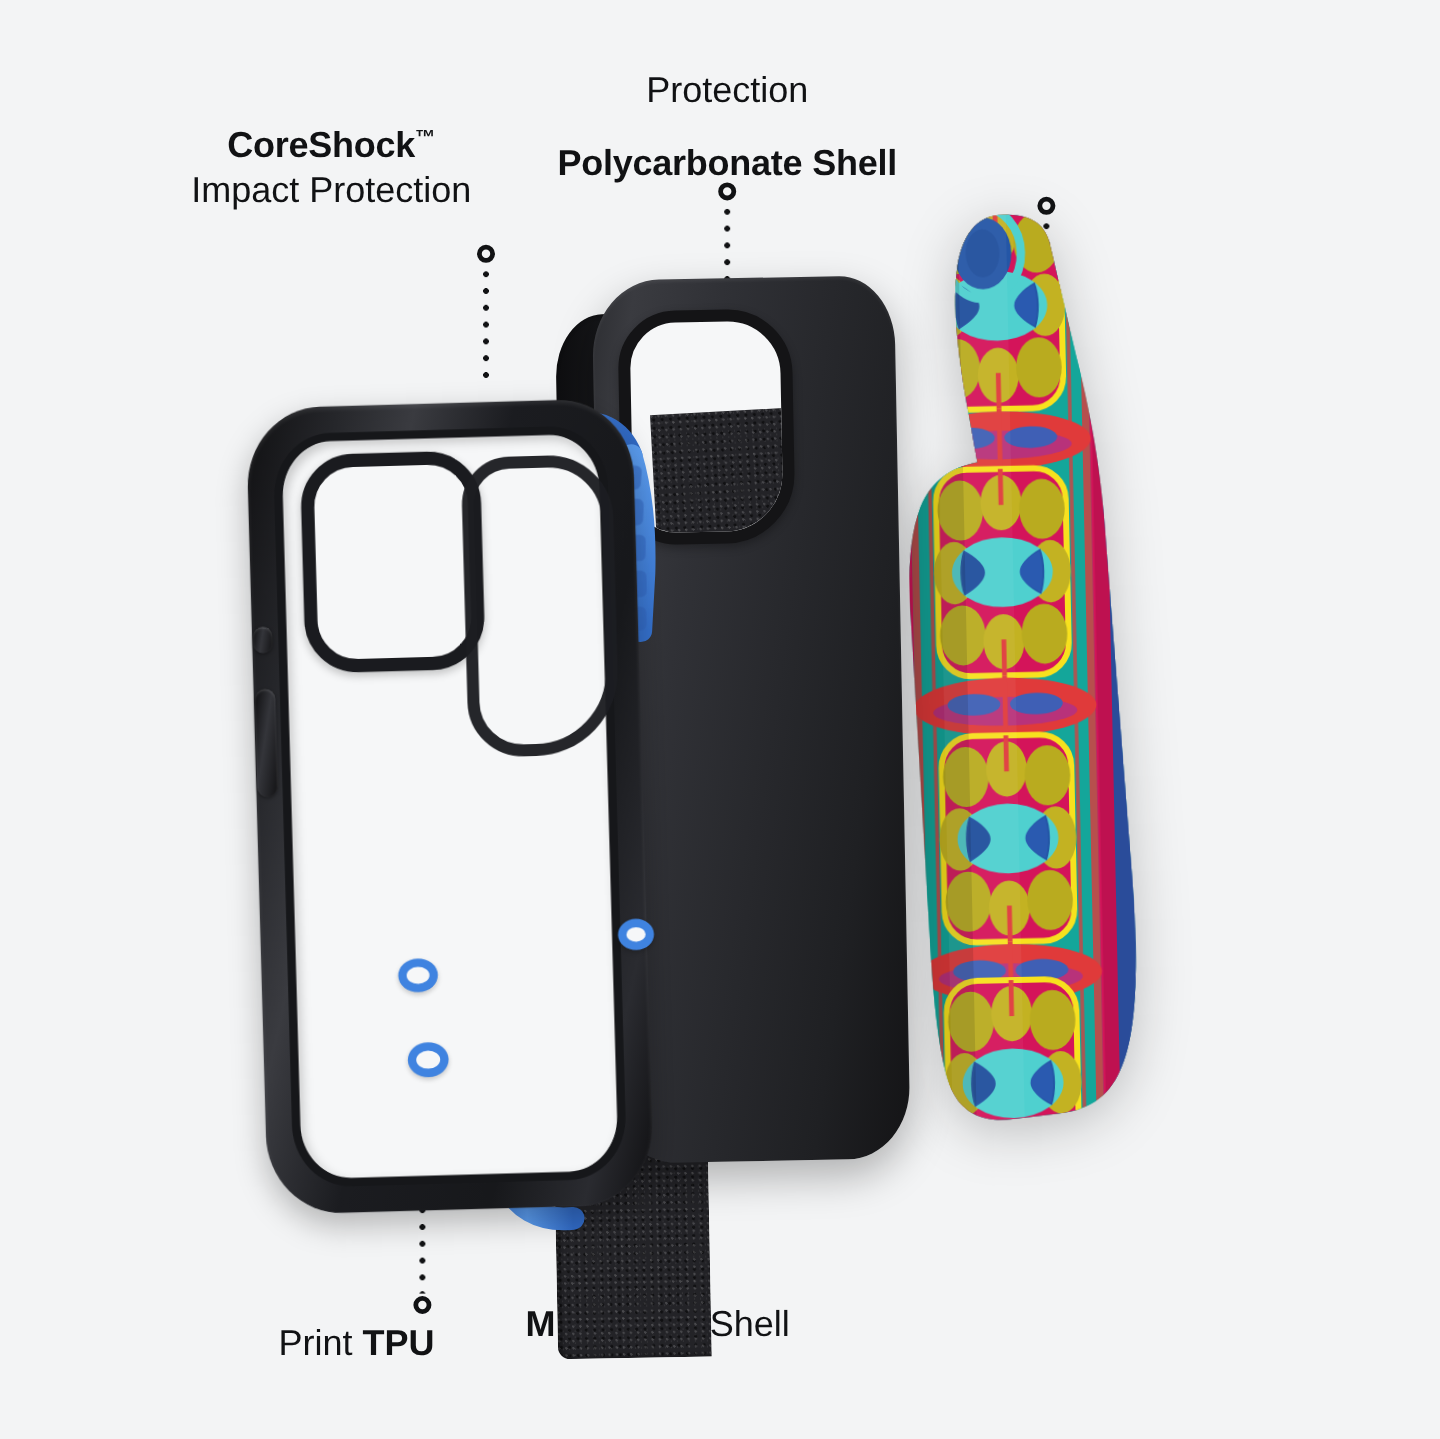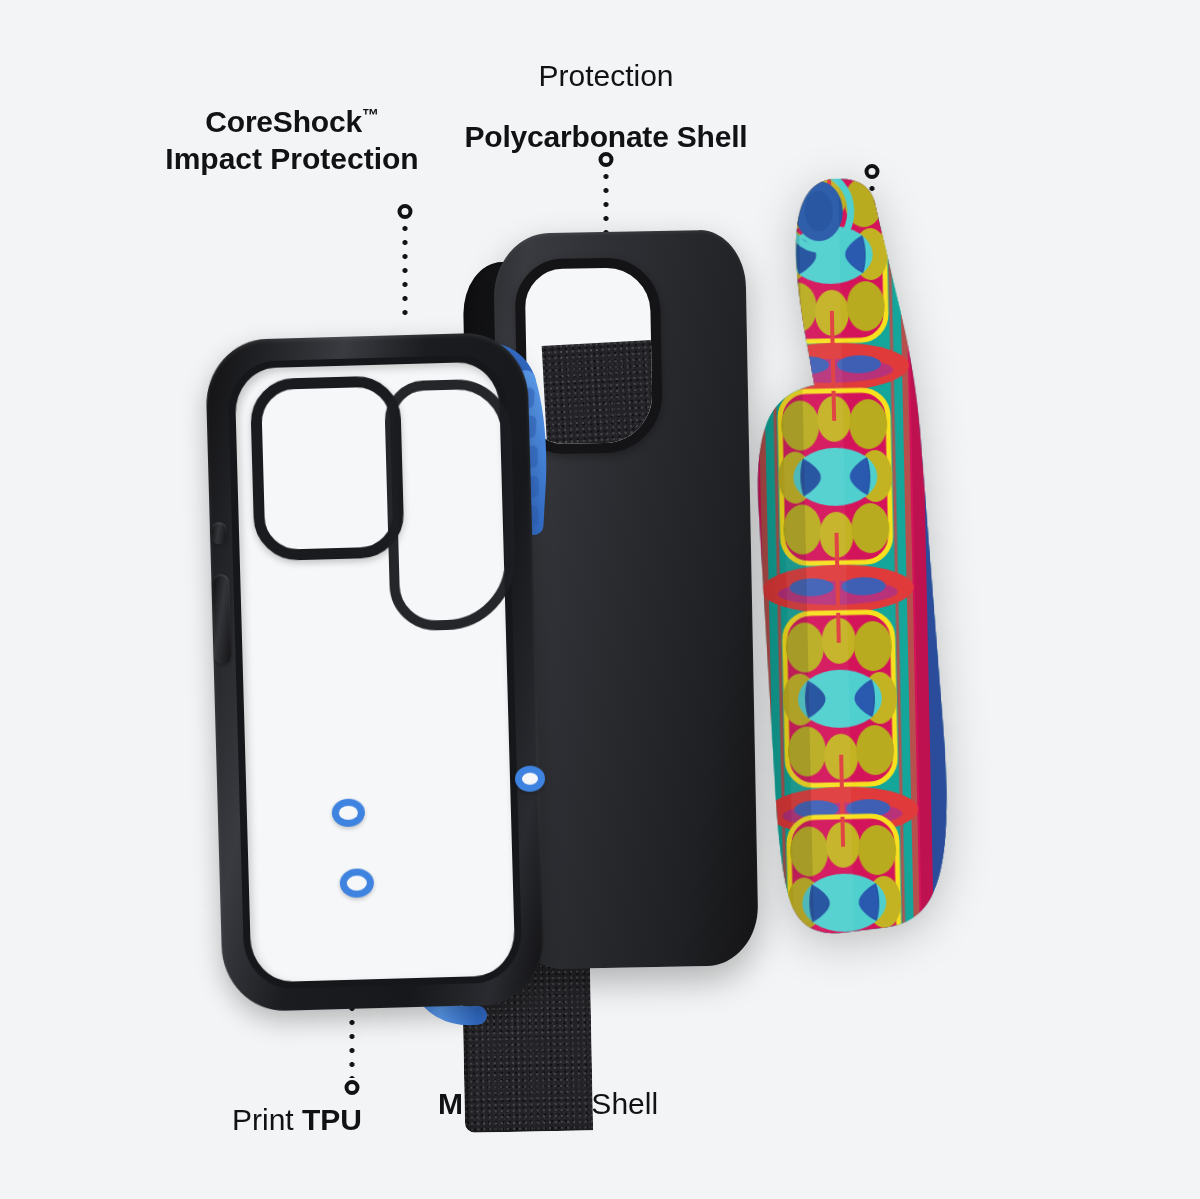--- a/index.html
+++ b/index.html
@@ -12,23 +12,23 @@
     position:relative;
   }
   #stage{position:absolute;inset:0;width:1200px;height:1199px;}
 
   
   .callout{position:absolute;color:#111214;line-height:1.22;}
   .callout .l1,.callout .l2{display:block;white-space:nowrap;}
   .c-light{font-weight:400;}
   .c-bold{font-weight:700;}
 
-  #cal-coreshock{left:148px;top:104px;text-align:center;width:288px;font-size:30px;}
+  #cal-coreshock{left:132px;top:104px;text-align:center;width:288px;font-size:30px;}
   #cal-coreshock .l1{font-weight:700;letter-spacing:-0.2px;}
-  #cal-coreshock .l2{font-weight:700;}
+  #cal-coreshock .l2{font-weight:400;}
   #cal-coreshock .tm{font-size:17px;vertical-align:super;font-weight:700;}
 
   #cal-shell{left:428px;top:58px;text-align:center;width:356px;font-size:30px;}
   #cal-shell .l1{font-weight:400;}
   #cal-shell .l2{font-weight:700;letter-spacing:-0.2px;margin-top:24px;}
 
   #cal-print{left:860px;top:72px;text-align:center;width:260px;font-size:30px;}
   #cal-print .l1{font-weight:400;}
   #cal-print .l2{font-weight:700;letter-spacing:-0.2px;}
 

